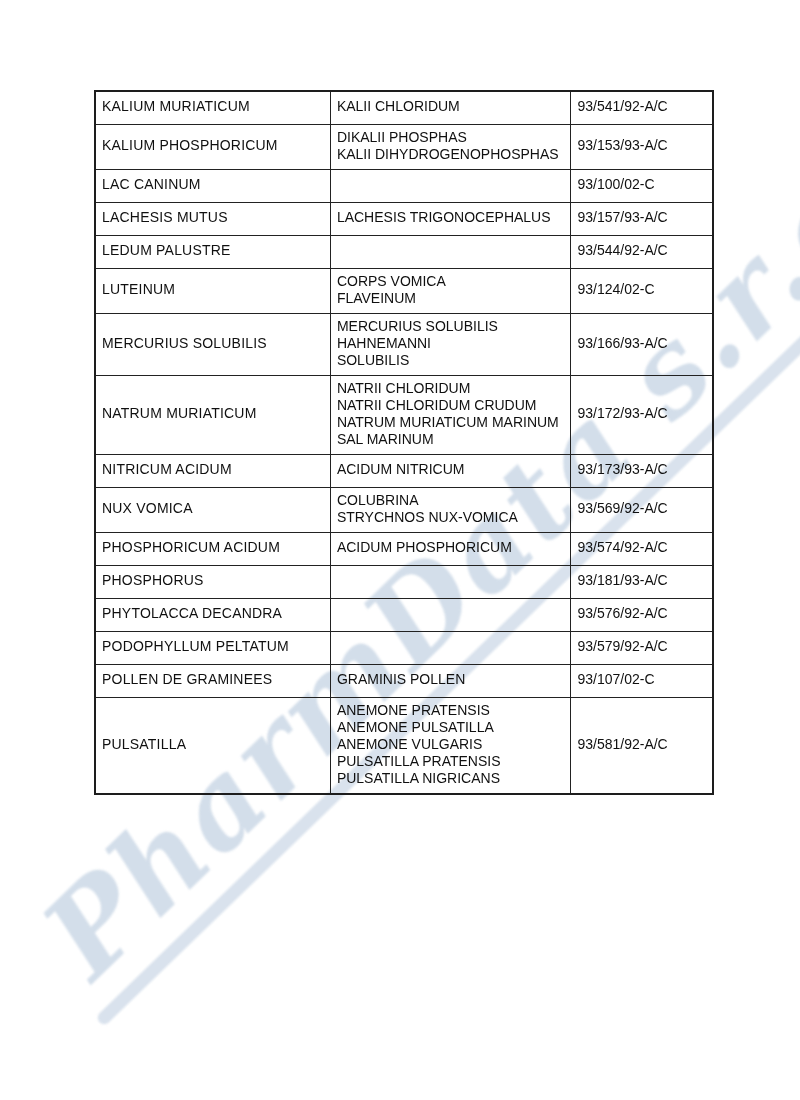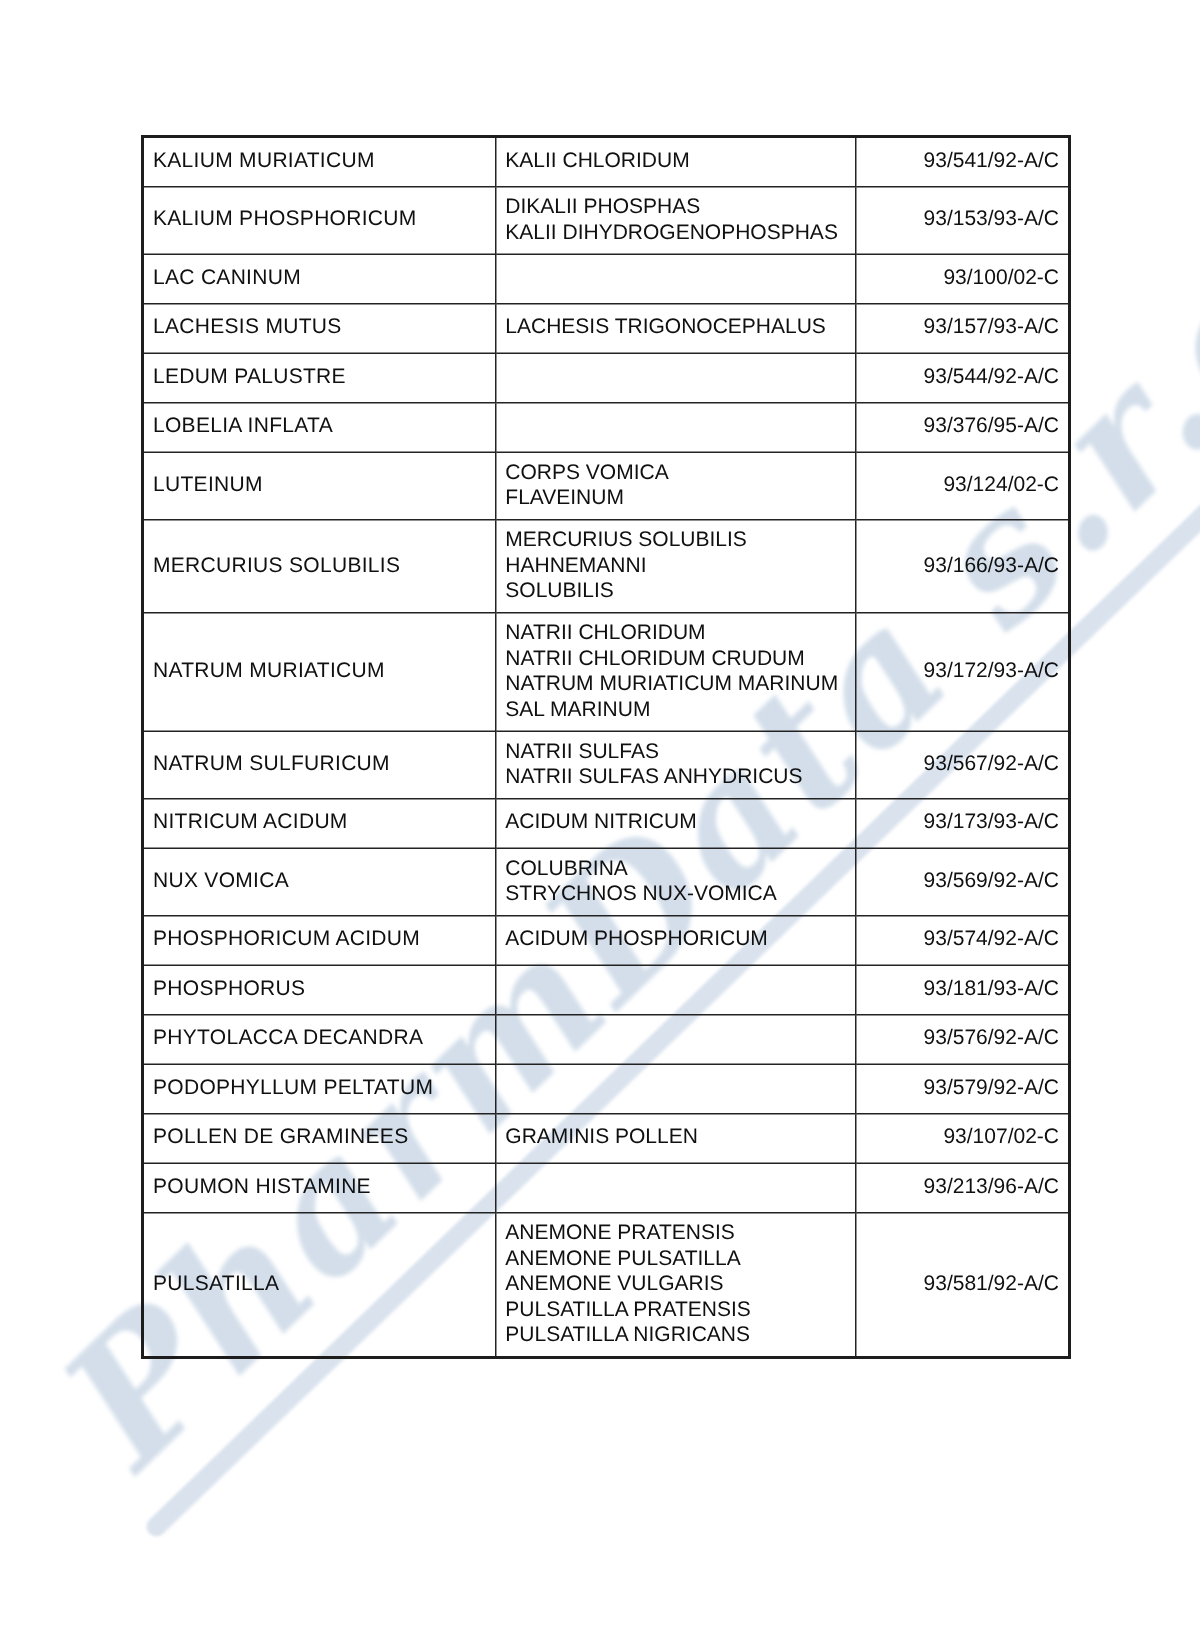--- a/index.html
+++ b/index.html
@@ -74,21 +74,21 @@
   .remedies tr { height: 33px; }
   td.cell-name {
     width: 227px;
     font-weight: normal;
     letter-spacing: 0.2px;
   }
   td.cell-syn {
     width: 232px;
     white-space: pre-line;
   }
-  td.cell-code { width: 137px; text-align: right; }
+  td.cell-code { width: 137px; }
 </style>
 </head>
 <body>
 
 <div class="watermark-layer">
   <div class="watermark-line"></div>
   <div class="watermark-text">PharmData s.r.o.</div>
 </div>
 
 <table class="remedies">
@@ -113,50 +113,39 @@
     <td class="cell-name">LACHESIS MUTUS</td>
     <td class="cell-syn">LACHESIS TRIGONOCEPHALUS</td>
     <td class="cell-code">93/157/93-A/C</td>
   </tr>
       <tr>
     <td class="cell-name">LEDUM PALUSTRE</td>
     <td class="cell-syn"></td>
     <td class="cell-code">93/544/92-A/C</td>
   </tr>
       <tr>
-    <td class="cell-name">LOBELIA INFLATA</td>
-    <td class="cell-syn"></td>
-    <td class="cell-code">93/376/95-A/C</td>
-  </tr>
-      <tr>
     <td class="cell-name">LUTEINUM</td>
     <td class="cell-syn">CORPS VOMICA
 FLAVEINUM</td>
     <td class="cell-code">93/124/02-C</td>
   </tr>
       <tr>
     <td class="cell-name">MERCURIUS SOLUBILIS</td>
     <td class="cell-syn">MERCURIUS SOLUBILIS
 HAHNEMANNI
 SOLUBILIS</td>
     <td class="cell-code">93/166/93-A/C</td>
   </tr>
       <tr>
     <td class="cell-name">NATRUM MURIATICUM</td>
     <td class="cell-syn">NATRII CHLORIDUM
 NATRII CHLORIDUM CRUDUM
 NATRUM MURIATICUM MARINUM
 SAL MARINUM</td>
     <td class="cell-code">93/172/93-A/C</td>
-  </tr>
-      <tr>
-    <td class="cell-name">NATRUM SULFURICUM</td>
-    <td class="cell-syn">NATRII SULFAS
-NATRII SULFAS ANHYDRICUS</td>
-    <td class="cell-code">93/567/92-A/C</td>
   </tr>
       <tr>
     <td class="cell-name">NITRICUM ACIDUM</td>
     <td class="cell-syn">ACIDUM NITRICUM</td>
     <td class="cell-code">93/173/93-A/C</td>
   </tr>
       <tr>
     <td class="cell-name">NUX VOMICA</td>
     <td class="cell-syn">COLUBRINA
 STRYCHNOS NUX-VOMICA</td>
@@ -181,25 +170,20 @@
     <td class="cell-name">PODOPHYLLUM PELTATUM</td>
     <td class="cell-syn"></td>
     <td class="cell-code">93/579/92-A/C</td>
   </tr>
       <tr>
     <td class="cell-name">POLLEN DE GRAMINEES</td>
     <td class="cell-syn">GRAMINIS POLLEN</td>
     <td class="cell-code">93/107/02-C</td>
   </tr>
       <tr>
-    <td class="cell-name">POUMON HISTAMINE</td>
-    <td class="cell-syn"></td>
-    <td class="cell-code">93/213/96-A/C</td>
-  </tr>
-      <tr>
     <td class="cell-name">PULSATILLA</td>
     <td class="cell-syn">ANEMONE PRATENSIS
 ANEMONE PULSATILLA
 ANEMONE VULGARIS
 PULSATILLA PRATENSIS
 PULSATILLA NIGRICANS</td>
     <td class="cell-code">93/581/92-A/C</td>
   </tr>
     </tbody>
 </table>

